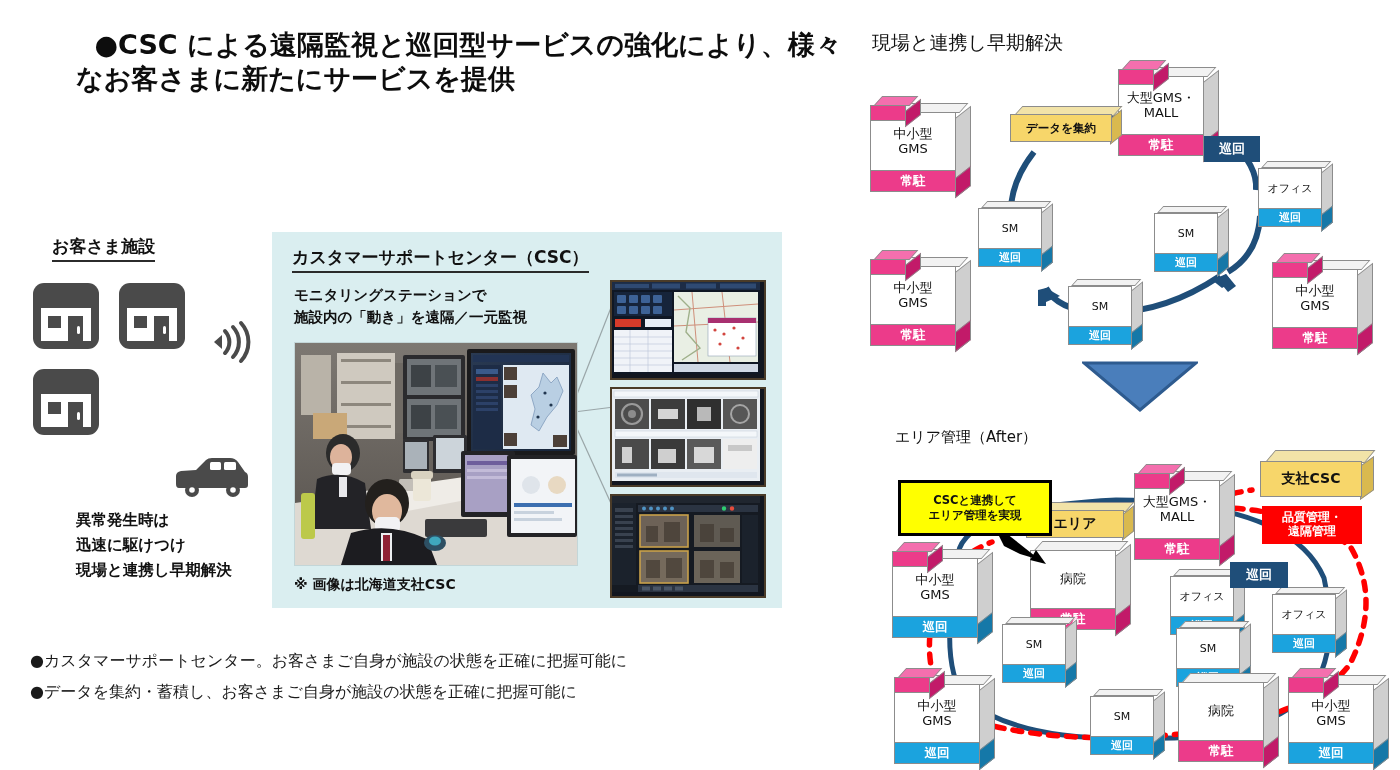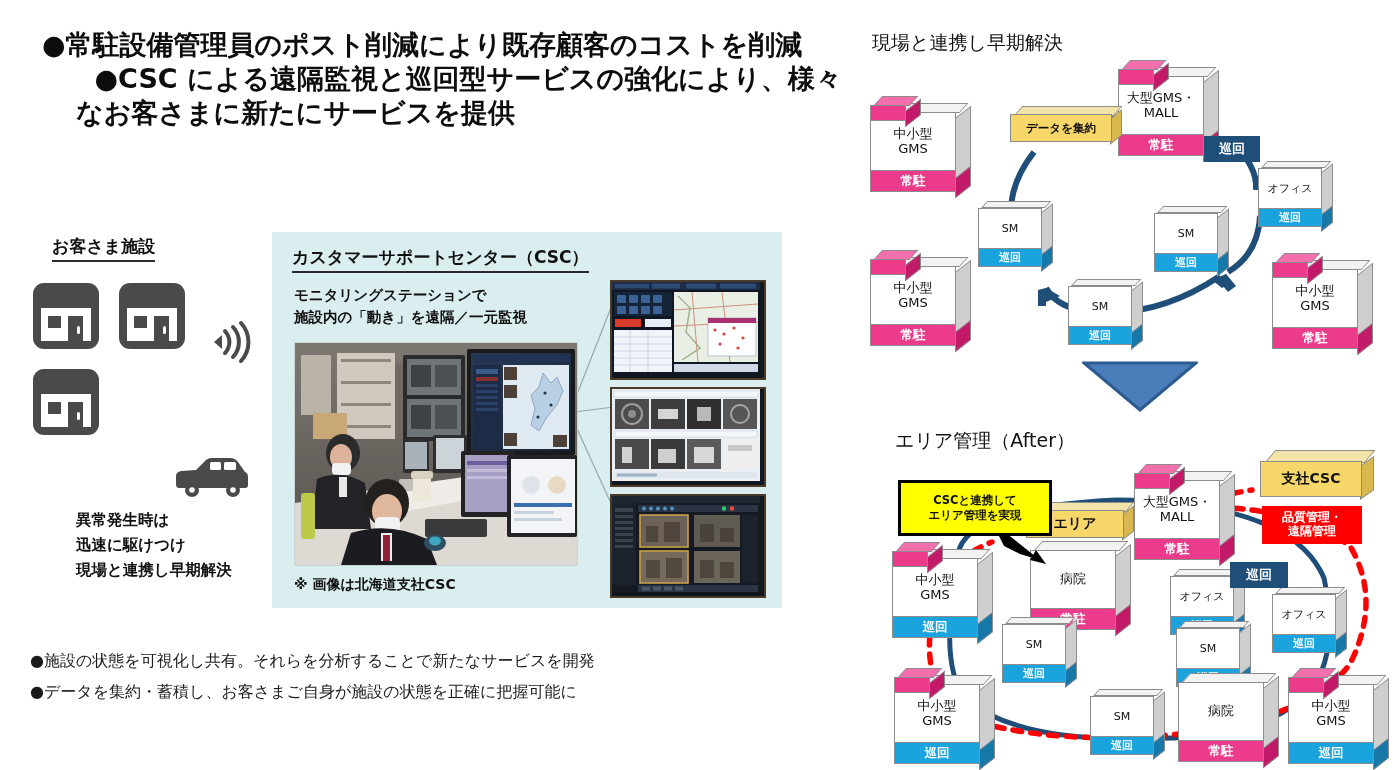--- a/index.html
+++ b/index.html
@@ -86,21 +86,21 @@
     font-size:16px;line-height:1.95;color:#1a1a1a;
     font-family:"DejaVu Sans",sans-serif;white-space:pre;
   }
 
   
   #diag-before-title{
     position:absolute;left:872px;top:30px;font-size:19px;
     font-family:"DejaVu Sans",sans-serif;color:#111;
   }
   #diag-after-title{
-    position:absolute;left:895px;top:428px;font-size:19px;
+    position:absolute;left:895px;top:428px;font-size:15px;
     font-family:"DejaVu Sans",sans-serif;color:#111;
   }
   .diagram{position:absolute;}
   #before-canvas{left:860px;top:48px;width:540px;height:310px;}
   #after-canvas{left:880px;top:450px;width:520px;height:300px;}
 
   
   .fbox{position:absolute;}
   .fbox .front{
     position:absolute;left:0;top:0;
@@ -161,21 +161,20 @@
   #callout-tail{position:absolute;left:990px;top:520px;z-index:5;}
 
   #big-arrow{position:absolute;left:1082px;top:360px;}
 </style>
 </head>
 <body>
 
 <div class="slide">
 
   <div id="headline">
-    <div class="ln hl-1">●常駐設備管理員のポスト削減により既存顧客のコストを削減</div>
     <div class="ln hl-2">●CSC による遠隔監視と巡回型サービスの強化により、様々</div>
     <div class="ln hl-3">なお客さまに新たにサービスを提供</div>
   </div>
 
   <div id="cust-title">お客さま施設</div>
 
   <div class="bldg" id="bldg1">
     <svg width="68" height="68" viewBox="0 0 68 68">
       <rect x="1" y="1" width="66" height="66" rx="11" fill="#4a4a4a"></rect>
       <rect x="9" y="26" width="50" height="33" fill="#ffffff"></rect>
@@ -466,21 +465,21 @@
             <rect x="52" y="90.5" width="8" height="4"></rect>
             <rect x="63" y="90.5" width="8" height="4"></rect>
           </g>
       </svg>
     </div>
 
     <div id="csc-note">※ 画像は北海道支社CSC</div>
   </div>
 
   <div id="bullets">
-    <div class="bl">●施設の状態を可視化し共有。それらを分析することで新たなサービスを開発</div>
+    <div class="bl">●カスタマーサポートセンター。お客さまご自身が施設の状態を正確に把握可能に</div>
     <div class="bl">●データを集約・蓄積し、お客さまご自身が施設の状態を正確に把握可能に</div>
   </div>
 
   <div id="diag-before-title">現場と連携し早期解決</div>
 
   <div class="diagram" id="before-canvas">
 
     <svg style="position:absolute;left:0;top:0;width:540px;height:310px;">
       <path d="M268 72 Q222 64 192 86" stroke="#1f4e79" stroke-width="6" fill="none"></path>
       <path d="M174 104 Q146 140 152 176" stroke="#1f4e79" stroke-width="6" fill="none"></path>

